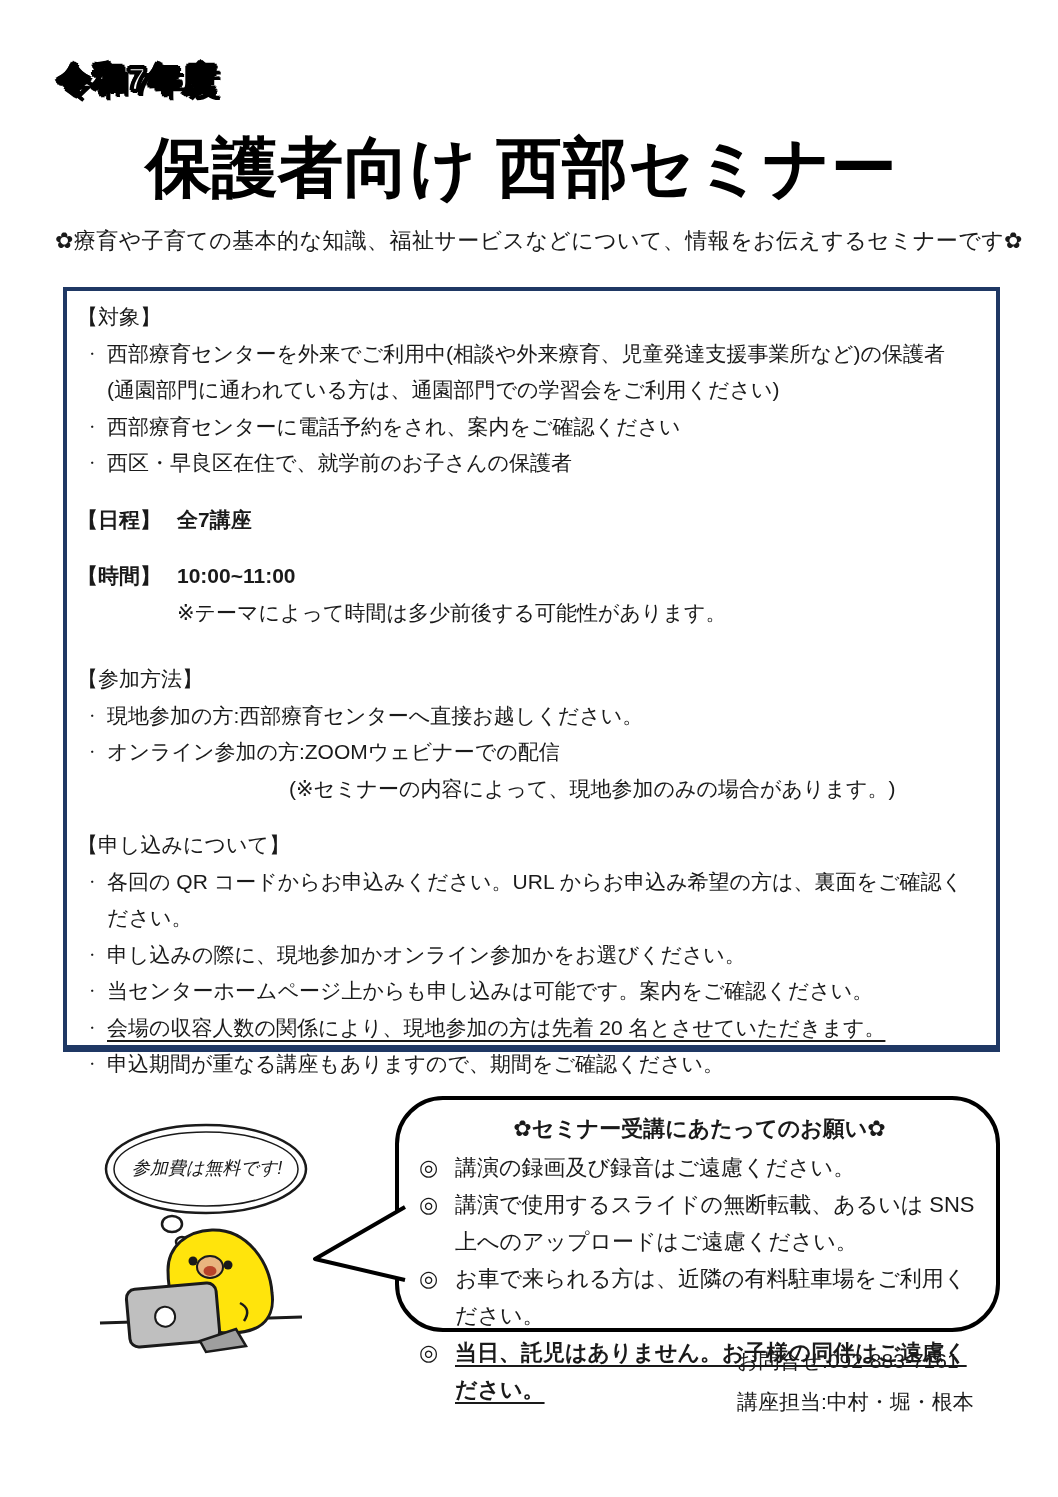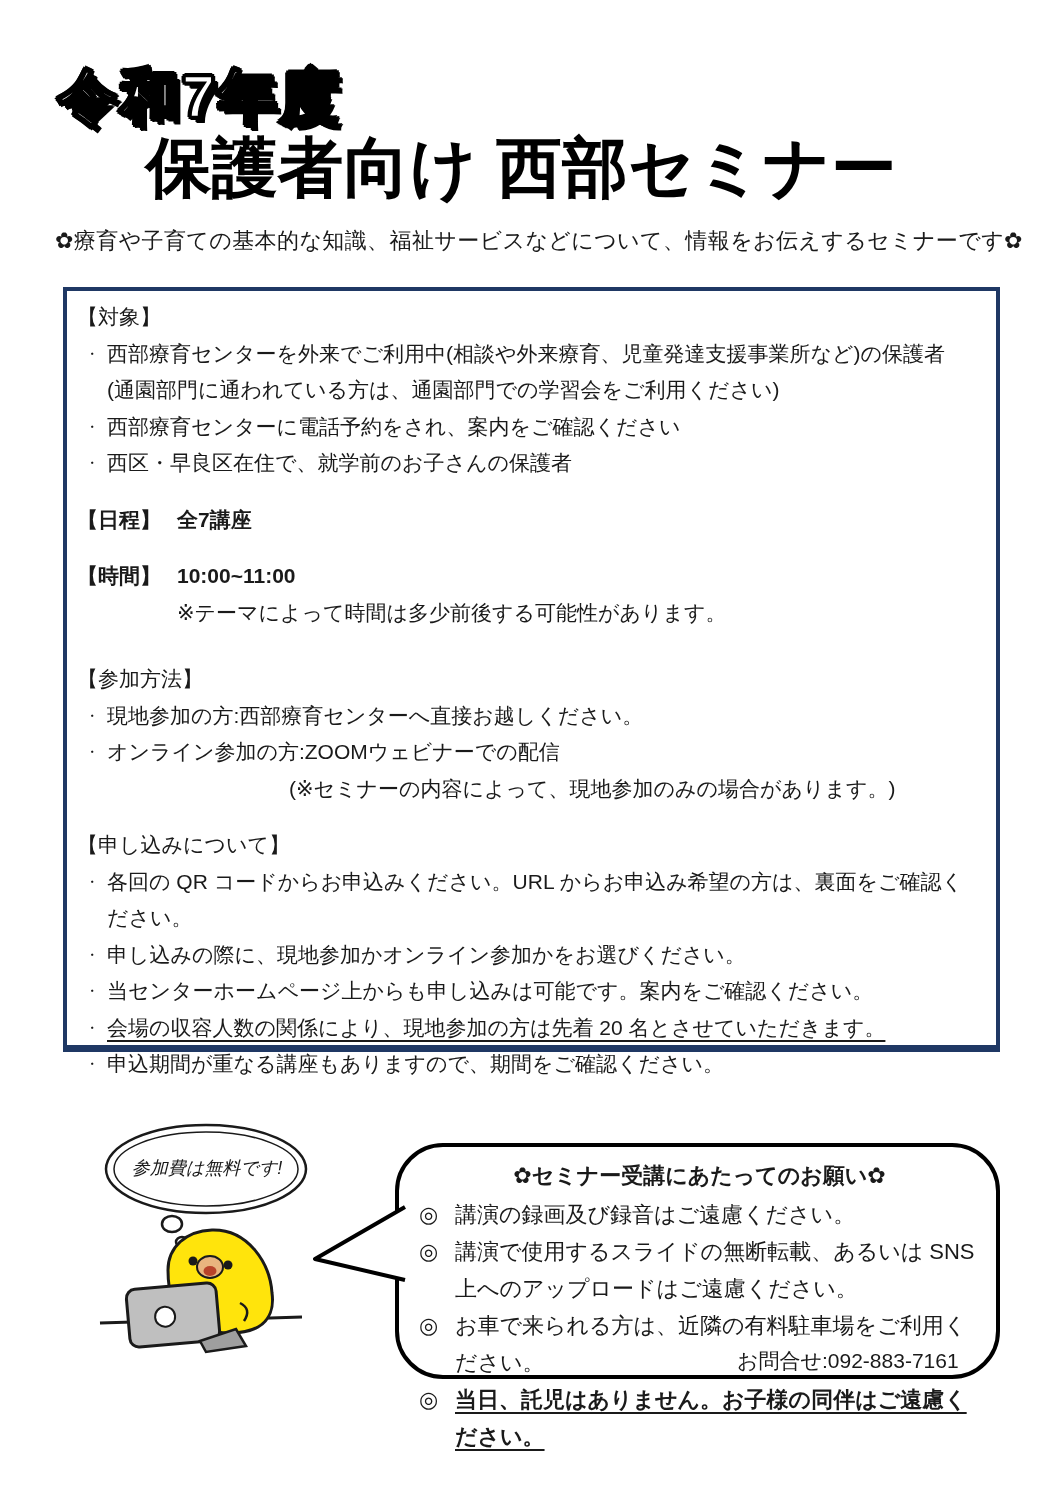--- a/index.html
+++ b/index.html
@@ -3,21 +3,21 @@
 <meta charset="utf-8">
 <style>
   html,body { margin:0; padding:0; background:#fff; }
   .page {
     position:relative; width:1058px; height:1497px; background:#fff;
     font-family:"Liberation Sans","DejaVu Sans",sans-serif; color:#1a1a1a;
     overflow:hidden;
   }
   .year-label {
     position:absolute; left:58px; top:58px;
-    font-size:59px; font-weight:700; letter-spacing:3px;
+    font-size:32px; font-weight:700; letter-spacing:3px;
     color:#fff; -webkit-text-stroke:2.5px #000; white-space:nowrap;
     text-shadow:3px 0 #000,-3px 0 #000,0 3px #000,0 -3px #000,
                 2px 2px #000,-2px 2px #000,2px -2px #000,-2px -2px #000,
                 5px 5px 0 #000,6px 6px 0 #000;
   }
   .main-title {
     position:absolute; left:146px; top:124px;
     font-size:65px; font-weight:400; letter-spacing:1px; color:#000;
     -webkit-text-stroke:2.5px #000; white-space:nowrap;
   }
@@ -33,21 +33,21 @@
   .brow { display:flex; }
   .bmark { flex:none; width:30px; text-align:center; font-size:15px; }
   .btext { flex:1; }
   .sub-note { margin-left:30px; } .gap-m { height:20px; } .gap-l { height:30px; }
   .label-row { display:flex;font-weight:bold; }
   .slabel { flex:none; width:100px; }
   .sec-note { margin-left:100px; }
   .part-note { margin-left:212px; }
   .u { text-decoration:underline; text-underline-offset:5px; }
   .request-bubble {
-    position:absolute; left:395px; top:1143px; width:605px; height:236px;
+    position:absolute; left:395px; top:1096px; width:605px; height:236px;
     box-sizing:border-box; background:#fff; border:4px solid #000;
     border-radius:48px; padding:12px 16px 0 20px;
   }
   .rb-title { text-align:center; font-size:22px; font-weight:700; line-height:34px; margin-bottom:3px; }
   .rb-item { display:flex; font-size:22px; line-height:37px; }
   .rb-mark { flex:none; width:36px; }
   .rb-strong { font-weight:700; }
   .bubble-tail { position:absolute; left:300px; top:1195px; }
   .thought-oval-svg { position:absolute; left:100px; top:1122px; }
   .thought-text {
@@ -188,15 +188,16 @@
     <ellipse cx="120" cy="56" rx="6.5" ry="5" fill="#b8432a"></ellipse>
     <g transform="rotate(-5 83 100)">
       <rect x="38" y="71" width="90" height="58" rx="9" fill="#bfbfbf" stroke="#1a1a1a" stroke-width="3"></rect>
       <circle cx="75" cy="101" r="10" fill="#ffffff" stroke="#1a1a1a" stroke-width="2"></circle>
     </g>
     <path d="M110,126 L146,114 L156,131 L116,137 Z" fill="#9f9f9f" stroke="#1a1a1a" stroke-width="2.5"></path>
   </svg>
 
   <div class="contact">
     <div>お問合せ:092-883-7161</div>
+    <div>講座担当:中村・堀・根本</div>
   </div>
 
 </div>
 
 </body></html>

